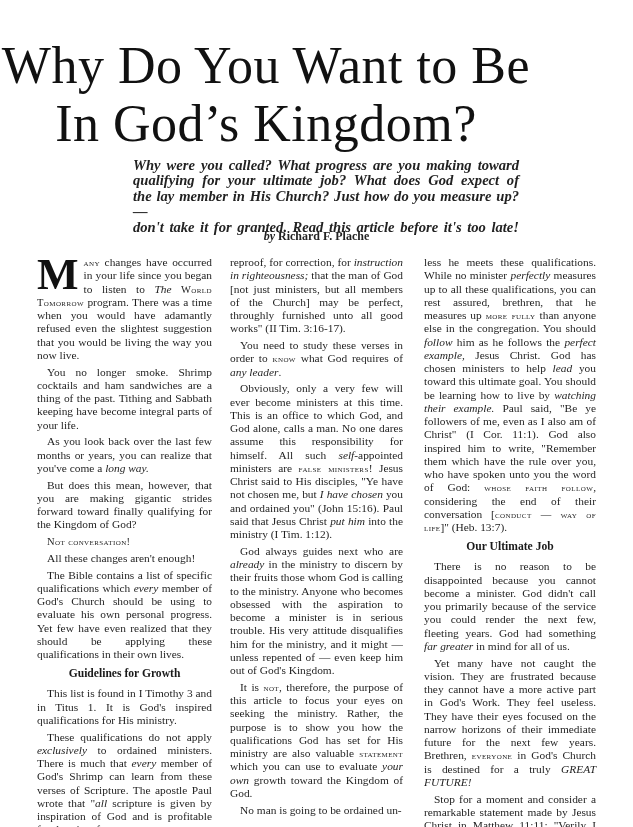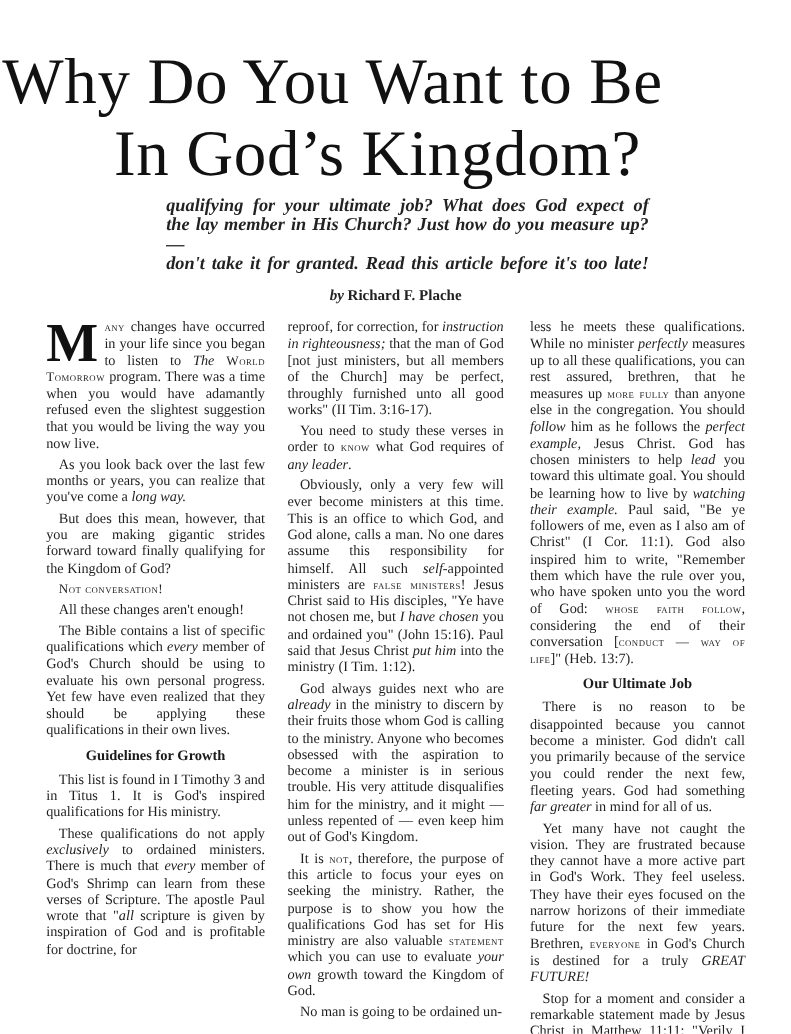--- a/index.html
+++ b/index.html
@@ -7,21 +7,21 @@
       width: 633px; height: 827px; overflow: hidden; position: relative;
       font-family: "Liberation Serif", "DejaVu Serif", serif;
       color: #1a1a1a;
     }
     .title {
       position: absolute; left: 0; width: 532px; text-align: center;
       font-size: 52px; line-height: 60px; letter-spacing: 0.5px; color: #111;
       margin: 0; font-weight: normal;
     }
     .title.l1 { top: 36px; }
-    .title.l2 { top: 94px; padding-left: 36px; }
+    .title.l2 { top: 94px; }
     .deck {
       position: absolute; left: 133px; top: 158px; width: 386px;
       font-style: italic; font-weight: bold; font-size: 14.6px; line-height: 15.4px;
       color: #222; text-align: justify; text-align-last: justify;
     }
     .deck span { display: block; }
     .byline {
       position: absolute; left: 0; width: 633px; top: 229px; text-align: center;
       font-size: 12px; font-weight: bold; color: #222;
     }
@@ -48,32 +48,34 @@
       margin: 1px 5px 0 0; color: #111;
     }
   </style>
 </head>
 <body>
 
 <h1 class="title l1">Why Do You Want to Be</h1>
 <h1 class="title l2">In God’s Kingdom?</h1>
 
 <div class="deck">
+  <span>Why were you called? What progress are you making toward</span>
   <span>qualifying for your ultimate job? What does God expect of</span>
   <span>the lay member in His Church? Just how do you measure up?—</span>
   <span>don't take it for granted. Read this article before it's too late!</span>
 </div>
 
 <div class="byline">
   <i>by</i>
   <span>Richard F. Plache</span>
 </div>
 
 <div class="col c1">
   <p class="noind"><span class="dropcap">M</span><span class="sc">any</span><span> changes have occurred in your life since you began to listen to </span><i>The</i><span class="sc"> World Tomorrow</span><span> program. There was a time when you would have adamantly refused even the slightest suggestion that you would be living the way you now live.</span></p>
+  <p>You no longer smoke. Shrimp cocktails and ham sandwiches are a thing of the past. Tithing and Sabbath keeping have become integral parts of your life.</p>
   <p><span>As you look back over the last few months or years, you can realize that you've come a </span><i>long way.</i></p>
   <p>But does this mean, however, that you are making gigantic strides forward toward finally qualifying for the Kingdom of God?</p>
   <p><span class="sc">Not conversation!</span></p>
   <p>All these changes aren't enough!</p>
   <p><span>The Bible contains a list of specific qualifications which </span><i>every</i><span> member of God's Church should be using to evaluate his own personal progress. Yet few have even realized that they should be applying these qualifications in their own lives.</span></p>
   <div class="subhead">Guidelines for Growth</div>
   <p>This list is found in I Timothy 3 and in Titus 1. It is God's inspired qualifications for His ministry.</p>
   <p><span>These qualifications do not apply </span><i>exclusively</i><span> to ordained ministers. There is much that </span><i>every</i><span> member of God's Shrimp can learn from these verses of Scripture. The apostle Paul wrote that "</span><i>all</i><span> scripture is given by inspiration of God and is profitable for doctrine, for</span></p>
 </div>
 

